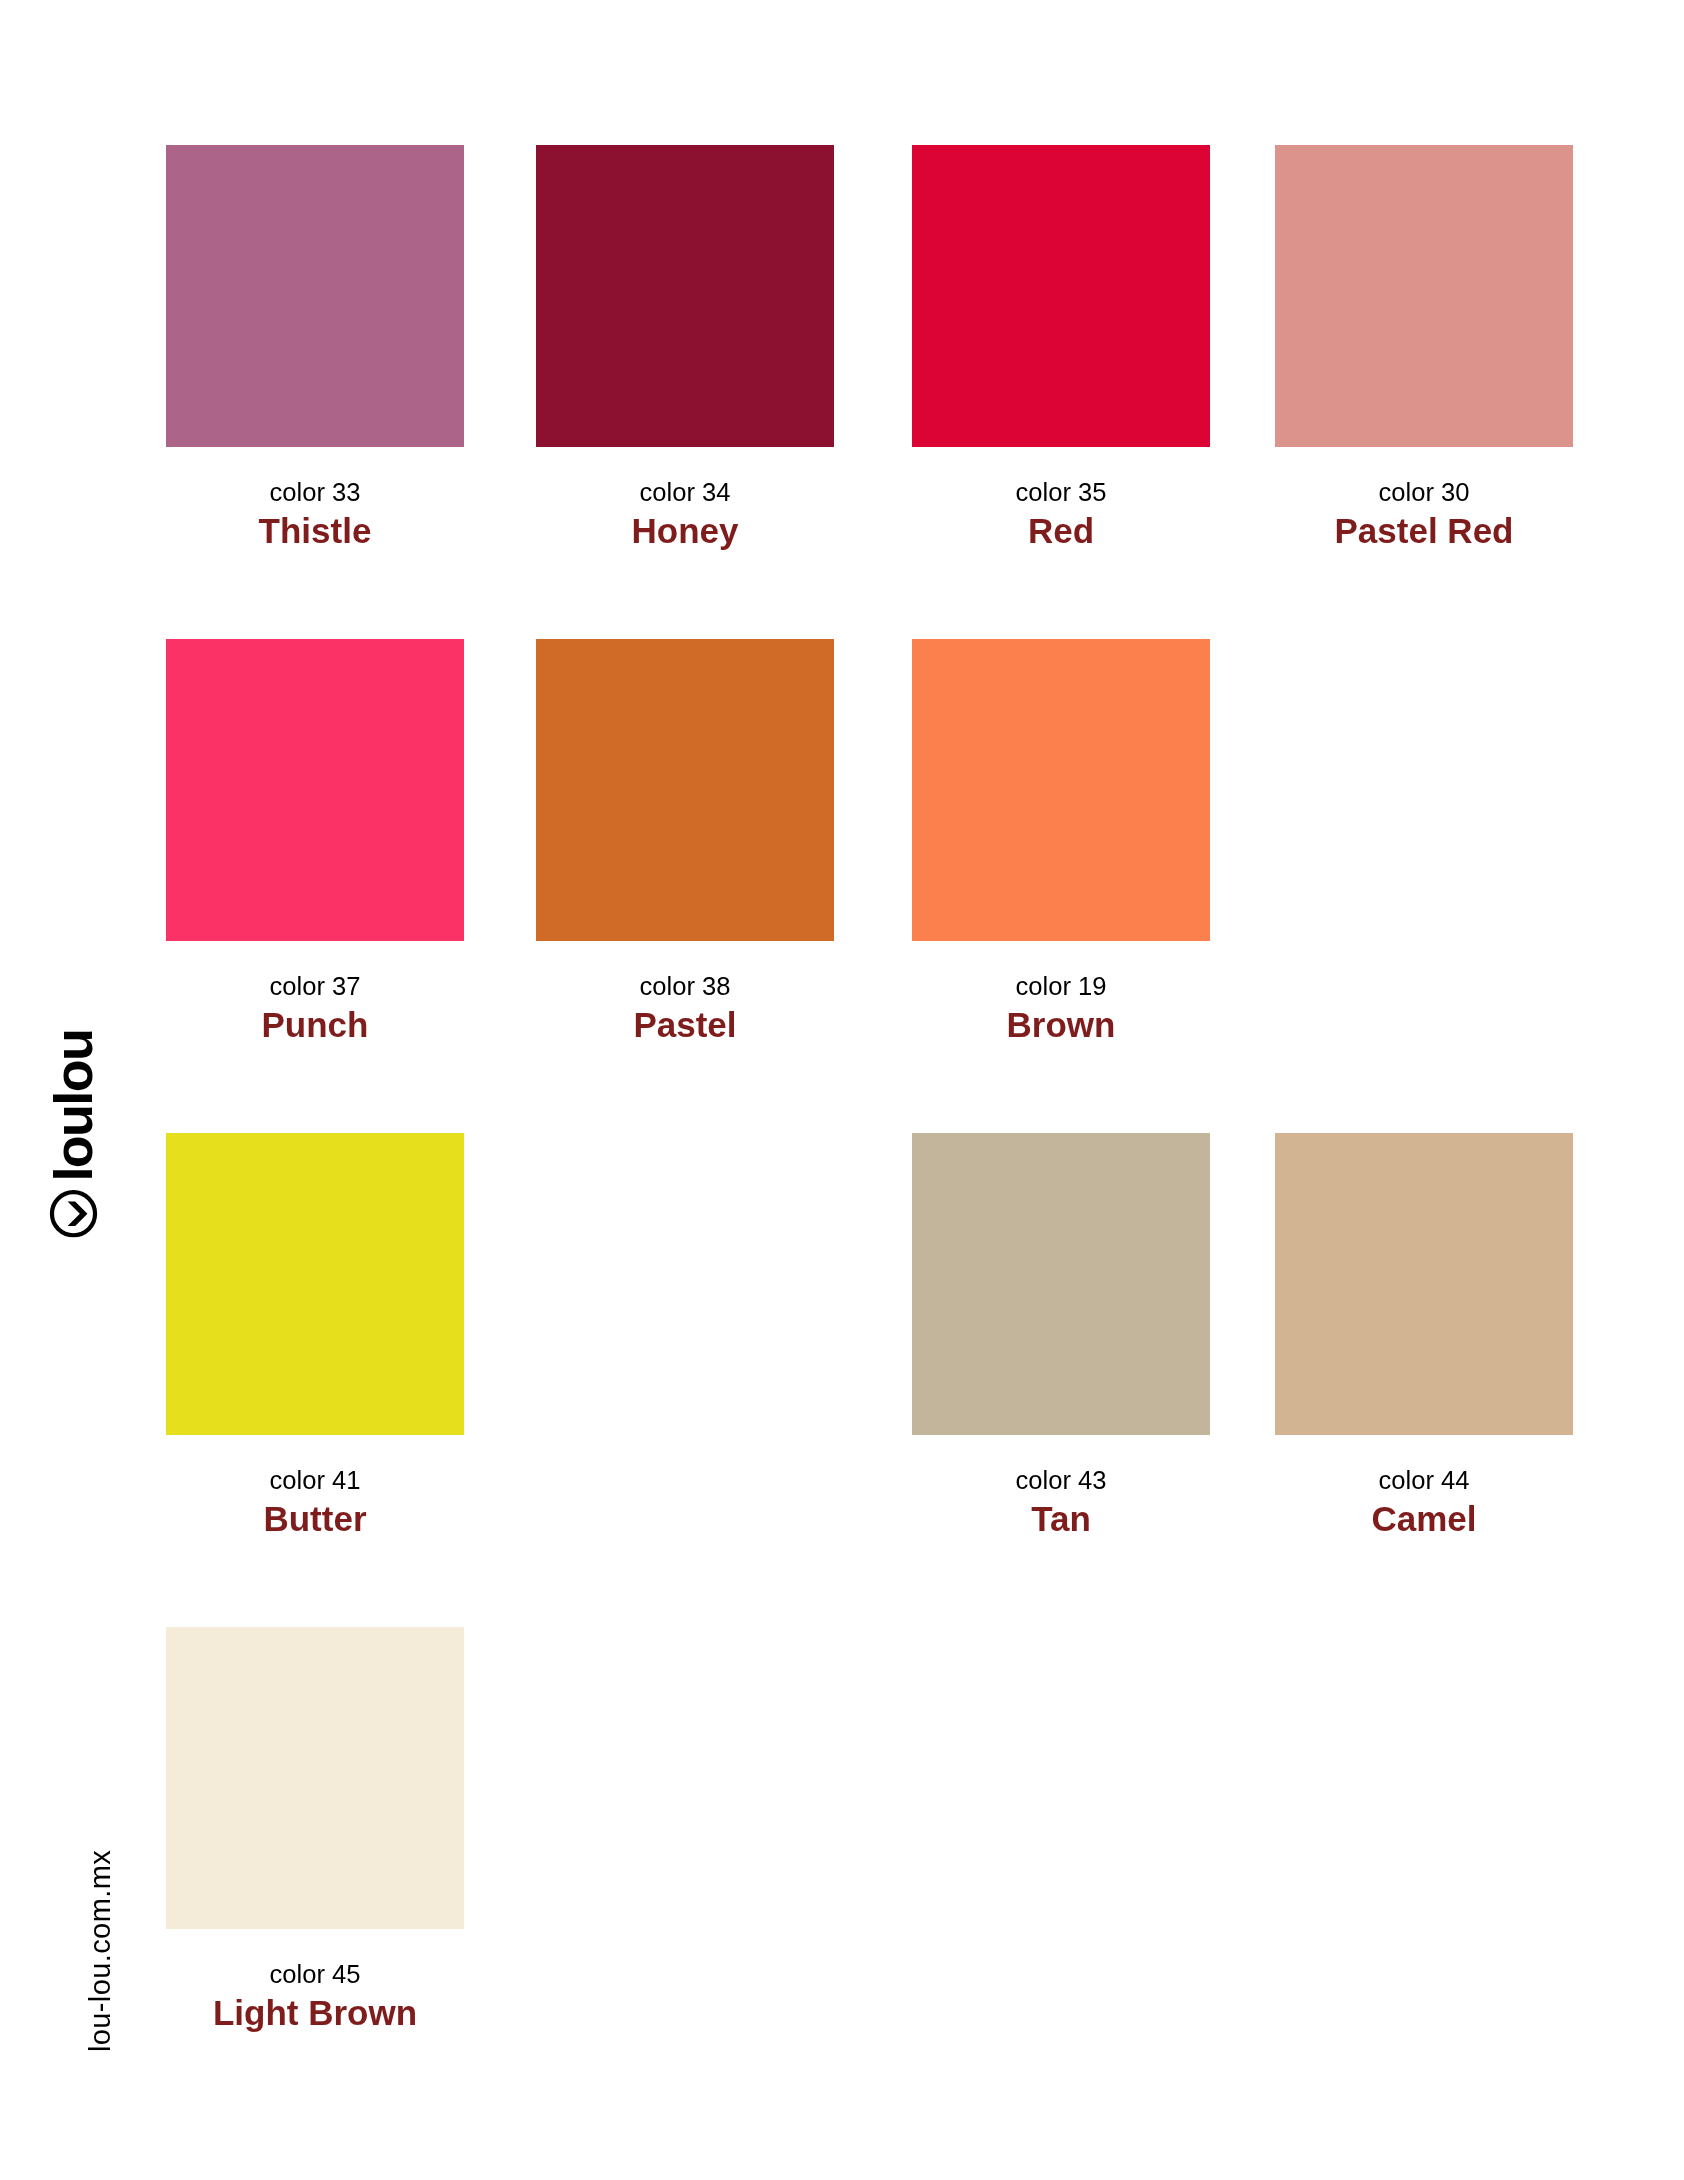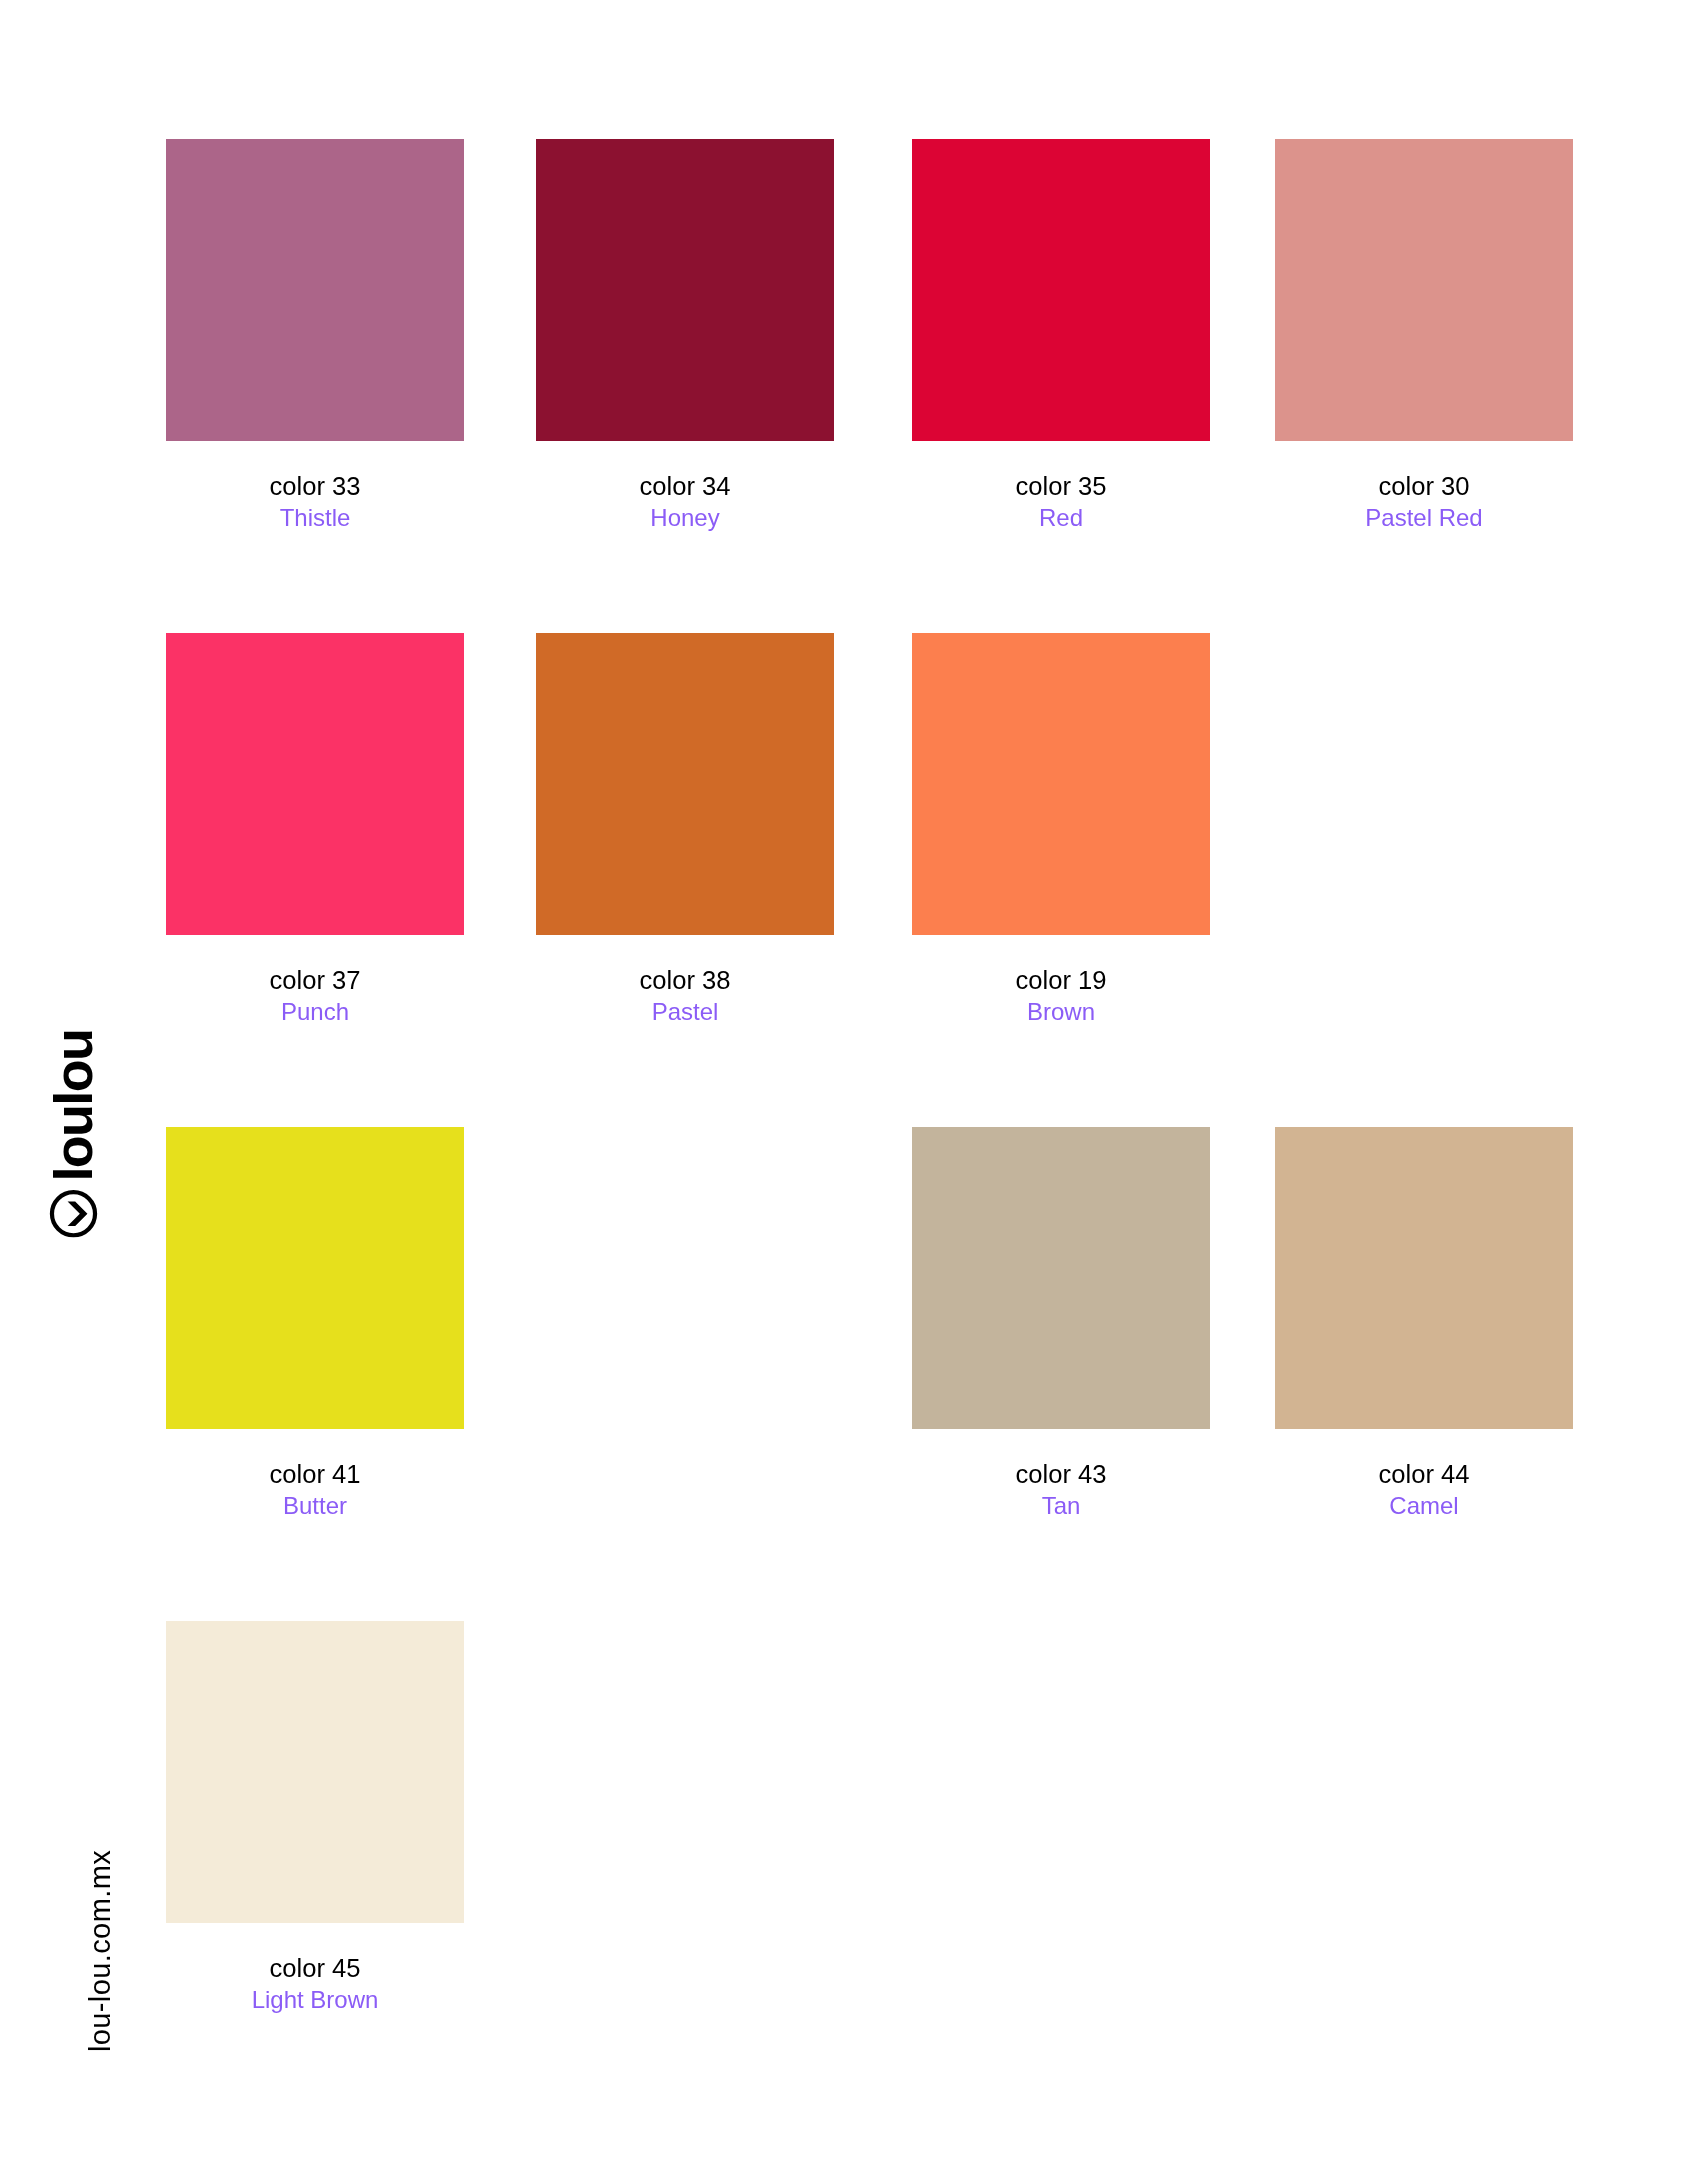--- a/index.html
+++ b/index.html
@@ -82,21 +82,21 @@
     left: 166px;
     top: 132px;
     width: 1410px;
   }
   .grid-row {
     position: relative;
     height: 494px;
   }
   .swatch-cell {
     position: absolute;
-    top: 7px;
+    top: 13px;
     width: 298px;
   }
   .swatch-cell.col0 { left: 0px; }
   .swatch-cell.col1 { left: 370px; }
   .swatch-cell.col2 { left: 739px; padding-left: 7px; }
   .swatch-cell.col3 { left: 1109px; }
 
   .swatch-chip {
     width: 298px;
     height: 302px;
@@ -109,23 +109,23 @@
   }
   .swatch-code {
     display: block;
     font-size: 25.6px;
     font-weight: normal;
     color: #000000;
     line-height: 1.28;
   }
   .swatch-name {
     display: block;
-    font-size: 24px;
-    font-weight: normal;
-    color: #8b5cf6;
+    font-size: 35px;
+    font-weight: bold;
+    color: #7f1d1d;
     line-height: 1.28;
   }
 </style>
 </head>
 <body>
 
 <div id="left-rail">
 
   <div id="brand-logo">
     <div class="rot">

